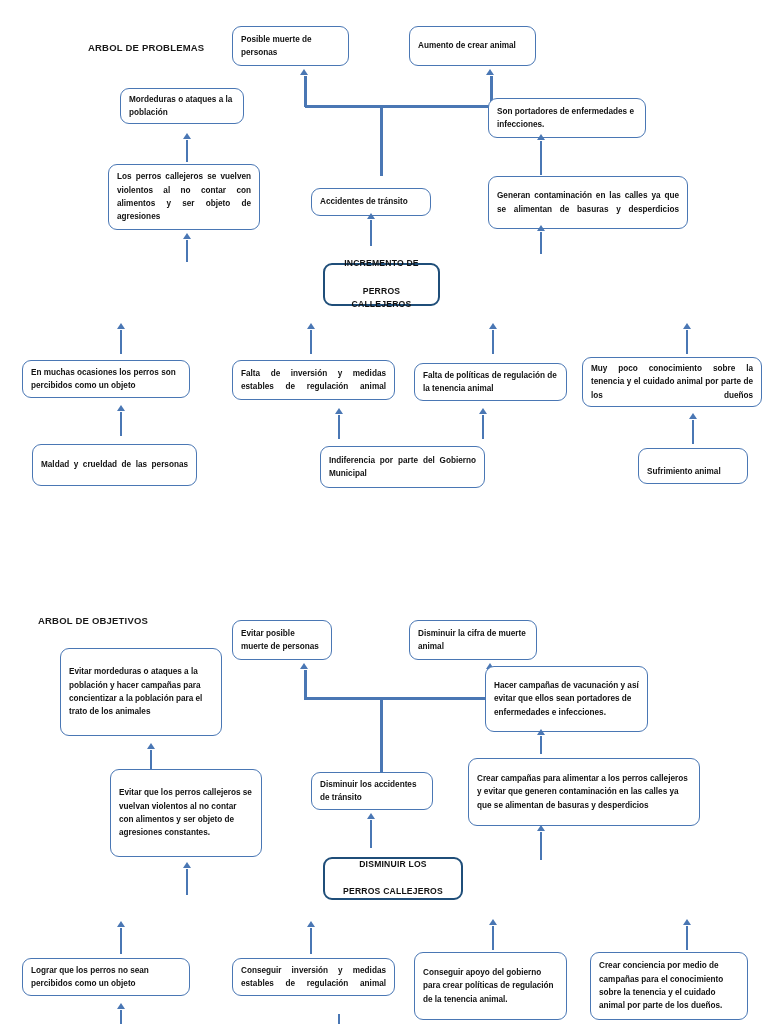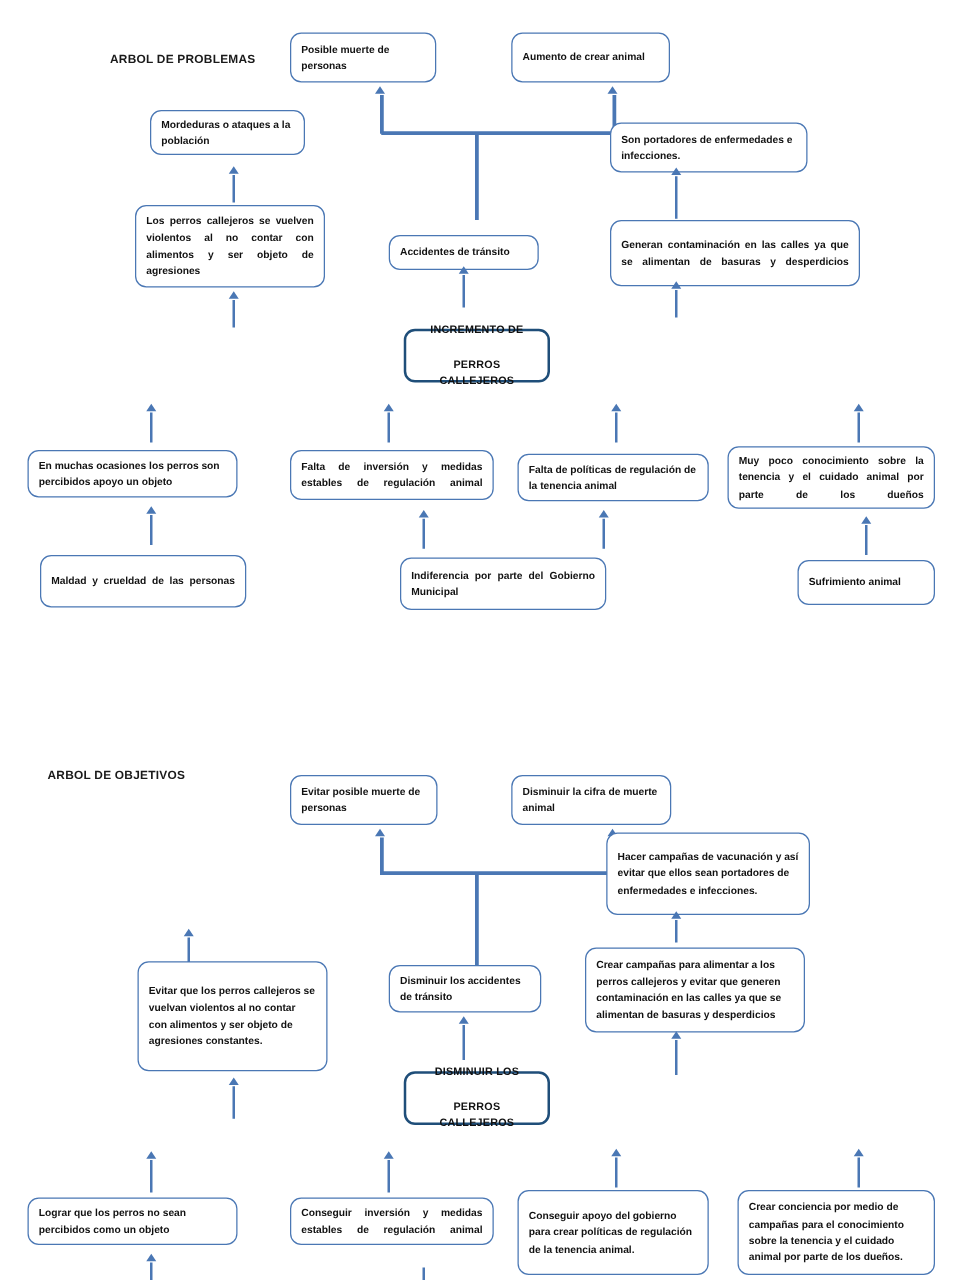--- a/index.html
+++ b/index.html
@@ -89,99 +89,102 @@
   <div class="vline" style="left:120px;top:330px;height:24px;"></div>
   <div class="arrow" style="left:117px;top:323px;"></div>
   <div class="vline" style="left:310px;top:330px;height:24px;"></div>
   <div class="arrow" style="left:307px;top:323px;"></div>
   <div class="vline" style="left:492px;top:330px;height:24px;"></div>
   <div class="arrow" style="left:489px;top:323px;"></div>
   <div class="vline" style="left:686px;top:330px;height:24px;"></div>
   <div class="arrow" style="left:683px;top:323px;"></div>
 
   <div class="node" style="left:22px;top:360px;width:168px;height:38px;">
-    <span>En muchas ocasiones los perros son percibidos apoyo un objeto</span>
+    <span>En muchas ocasiones los perros son percibidos como un objeto</span>
   </div>
   <div class="node just" style="left:232px;top:360px;width:163px;height:40px;">
     <span>Falta de inversión y medidas estables de regulación animal</span>
   </div>
   <div class="node" style="left:414px;top:363px;width:153px;height:38px;">
     <span>Falta de políticas de regulación de la tenencia animal</span>
   </div>
-  <div class="node just" style="left:582px;top:357px;width:166px;height:50px;">
+  <div class="node just" style="left:582px;top:357px;width:180px;height:50px;">
     <span>Muy poco conocimiento sobre la tenencia y el cuidado animal por parte de los dueños</span>
   </div>
 
   <div class="vline" style="left:120px;top:412px;height:24px;"></div>
   <div class="arrow" style="left:117px;top:405px;"></div>
   <div class="vline" style="left:338px;top:415px;height:24px;"></div>
   <div class="arrow" style="left:335px;top:408px;"></div>
   <div class="vline" style="left:482px;top:415px;height:24px;"></div>
   <div class="arrow" style="left:479px;top:408px;"></div>
   <div class="vline" style="left:692px;top:420px;height:24px;"></div>
   <div class="arrow" style="left:689px;top:413px;"></div>
 
   <div class="node just" style="left:32px;top:444px;width:165px;height:42px;">
     <span>Maldad y crueldad de las personas</span>
   </div>
   <div class="node just" style="left:320px;top:446px;width:165px;height:42px;">
     <span>Indiferencia por parte del Gobierno Municipal</span>
   </div>
-  <div class="node" style="left:638px;top:448px;width:110px;height:36px;">
+  <div class="node" style="left:638px;top:448px;width:110px;height:36px;align-items:flex-end;">
     <span>Sufrimiento animal</span>
   </div>
 
   <div class="title" style="left:38px;top:615px;">ARBOL DE OBJETIVOS</div>
 
-  <div class="node" style="left:232px;top:620px;width:118px;height:40px;">
+  <div class="node" style="left:232px;top:620px;width:100px;height:40px;">
     <span>Evitar posible muerte de personas</span>
   </div>
   <div class="node" style="left:409px;top:620px;width:128px;height:40px;">
     <span>Disminuir la cifra de muerte animal</span>
   </div>
 
   <div class="vline thick" style="left:380px;top:700px;height:78px;"></div>
   <div class="hline thick" style="left:305px;top:697px;width:187px;"></div>
   <div class="vline thick" style="left:304px;top:670px;height:30px;"></div>
   <div class="arrow" style="left:300px;top:663px;"></div>
   <div class="vline thick" style="left:490px;top:670px;height:30px;"></div>
   <div class="arrow" style="left:486px;top:663px;"></div>
 
+  <div class="node" style="left:60px;top:648px;width:162px;height:88px;">
+    <span>Evitar mordeduras o ataques a la población y hacer campañas para concientizar a la población para el trato de los animales</span>
+  </div>
   <div class="node" style="left:485px;top:666px;width:163px;height:66px;">
     <span>Hacer campañas de vacunación y así evitar que ellos sean  portadores de enfermedades e infecciones.</span>
   </div>
 
   <div class="vline" style="left:150px;top:750px;height:22px;"></div>
   <div class="arrow" style="left:147px;top:743px;"></div>
 
   <div class="node" style="left:110px;top:769px;width:152px;height:88px;">
     <span>Evitar que los perros callejeros se vuelvan violentos al no contar con alimentos y ser objeto de agresiones constantes.</span>
   </div>
 
   <div class="node" style="left:311px;top:772px;width:122px;height:38px;">
     <span>Disminuir los accidentes de tránsito</span>
   </div>
 
-  <div class="node" style="left:468px;top:758px;width:176px;height:68px;">
+  <div class="node" style="left:468px;top:758px;width:232px;height:68px;">
     <span>Crear campañas para alimentar a los perros callejeros y evitar que generen contaminación en las calles ya que se alimentan de basuras y desperdicios</span>
   </div>
 
   <div class="vline" style="left:540px;top:736px;height:18px;"></div>
   <div class="arrow" style="left:537px;top:729px;"></div>
 
   <div class="vline" style="left:370px;top:820px;height:28px;"></div>
   <div class="arrow" style="left:367px;top:813px;"></div>
 
   <div class="vline" style="left:540px;top:832px;height:28px;"></div>
   <div class="arrow" style="left:537px;top:825px;"></div>
 
   <div class="vline" style="left:186px;top:869px;height:26px;"></div>
   <div class="arrow" style="left:183px;top:862px;"></div>
 
-  <div class="node root" style="left:323px;top:857px;width:117px;height:43px;">
+  <div class="node root" style="left:323px;top:857px;width:140px;height:43px;">
     <span><span>DISMINUIR  LOS</span><br><span>PERROS CALLEJEROS</span></span>
   </div>
 
   <div class="vline" style="left:120px;top:928px;height:26px;"></div>
   <div class="arrow" style="left:117px;top:921px;"></div>
   <div class="vline" style="left:310px;top:928px;height:26px;"></div>
   <div class="arrow" style="left:307px;top:921px;"></div>
   <div class="vline" style="left:492px;top:926px;height:24px;"></div>
   <div class="arrow" style="left:489px;top:919px;"></div>
   <div class="vline" style="left:686px;top:926px;height:24px;"></div>

